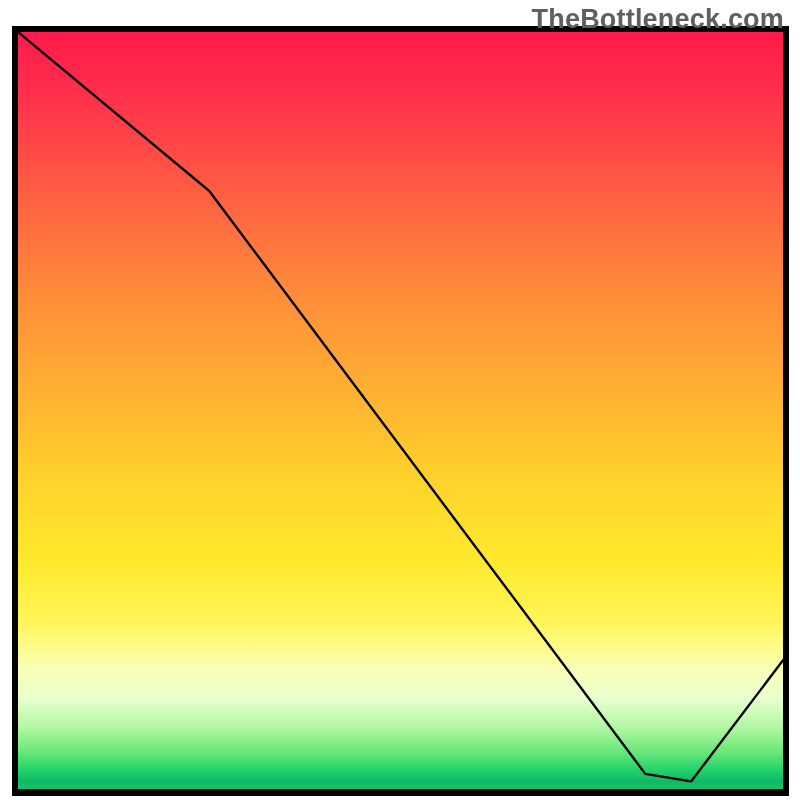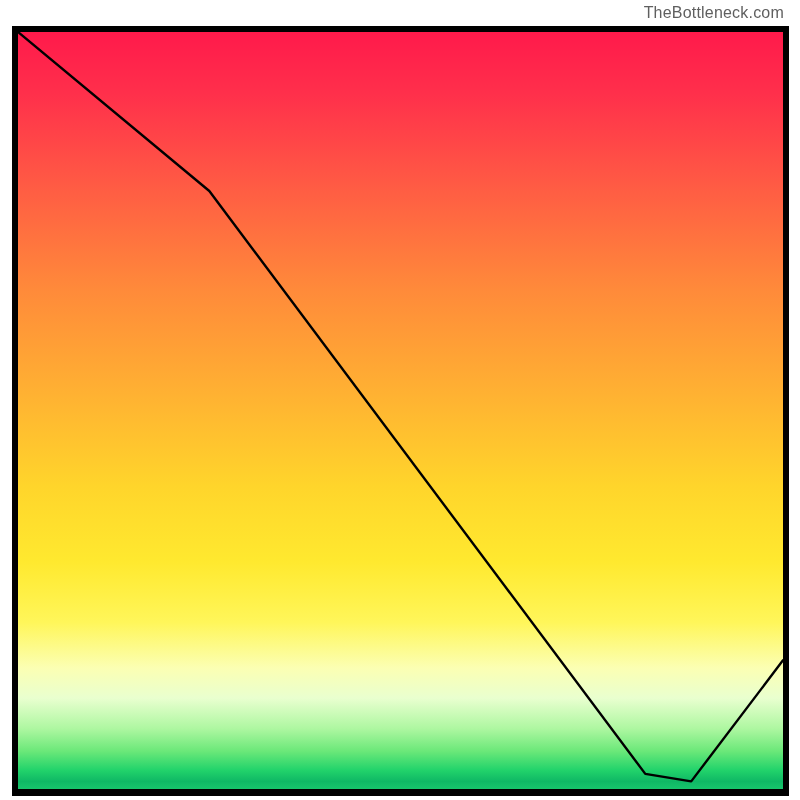--- a/index.html
+++ b/index.html
@@ -8,22 +8,22 @@
     height: 800px;
     background: #ffffff;
     font-family: Arial, Helvetica, sans-serif;
     position: relative;
     overflow: hidden;
   }
   .watermark {
     position: absolute;
     top: 4px;
     right: 16px;
-    font-size: 16px;
-    font-weight: 400;
+    font-size: 27px;
+    font-weight: 700;
     color: #5f5f5f;
     letter-spacing: 0.2px;
     z-index: 20;
     text-align: right;
   }
   .plot-outer {
     position: absolute;
     left: 12px;
     top: 26px;
     width: 777px;

